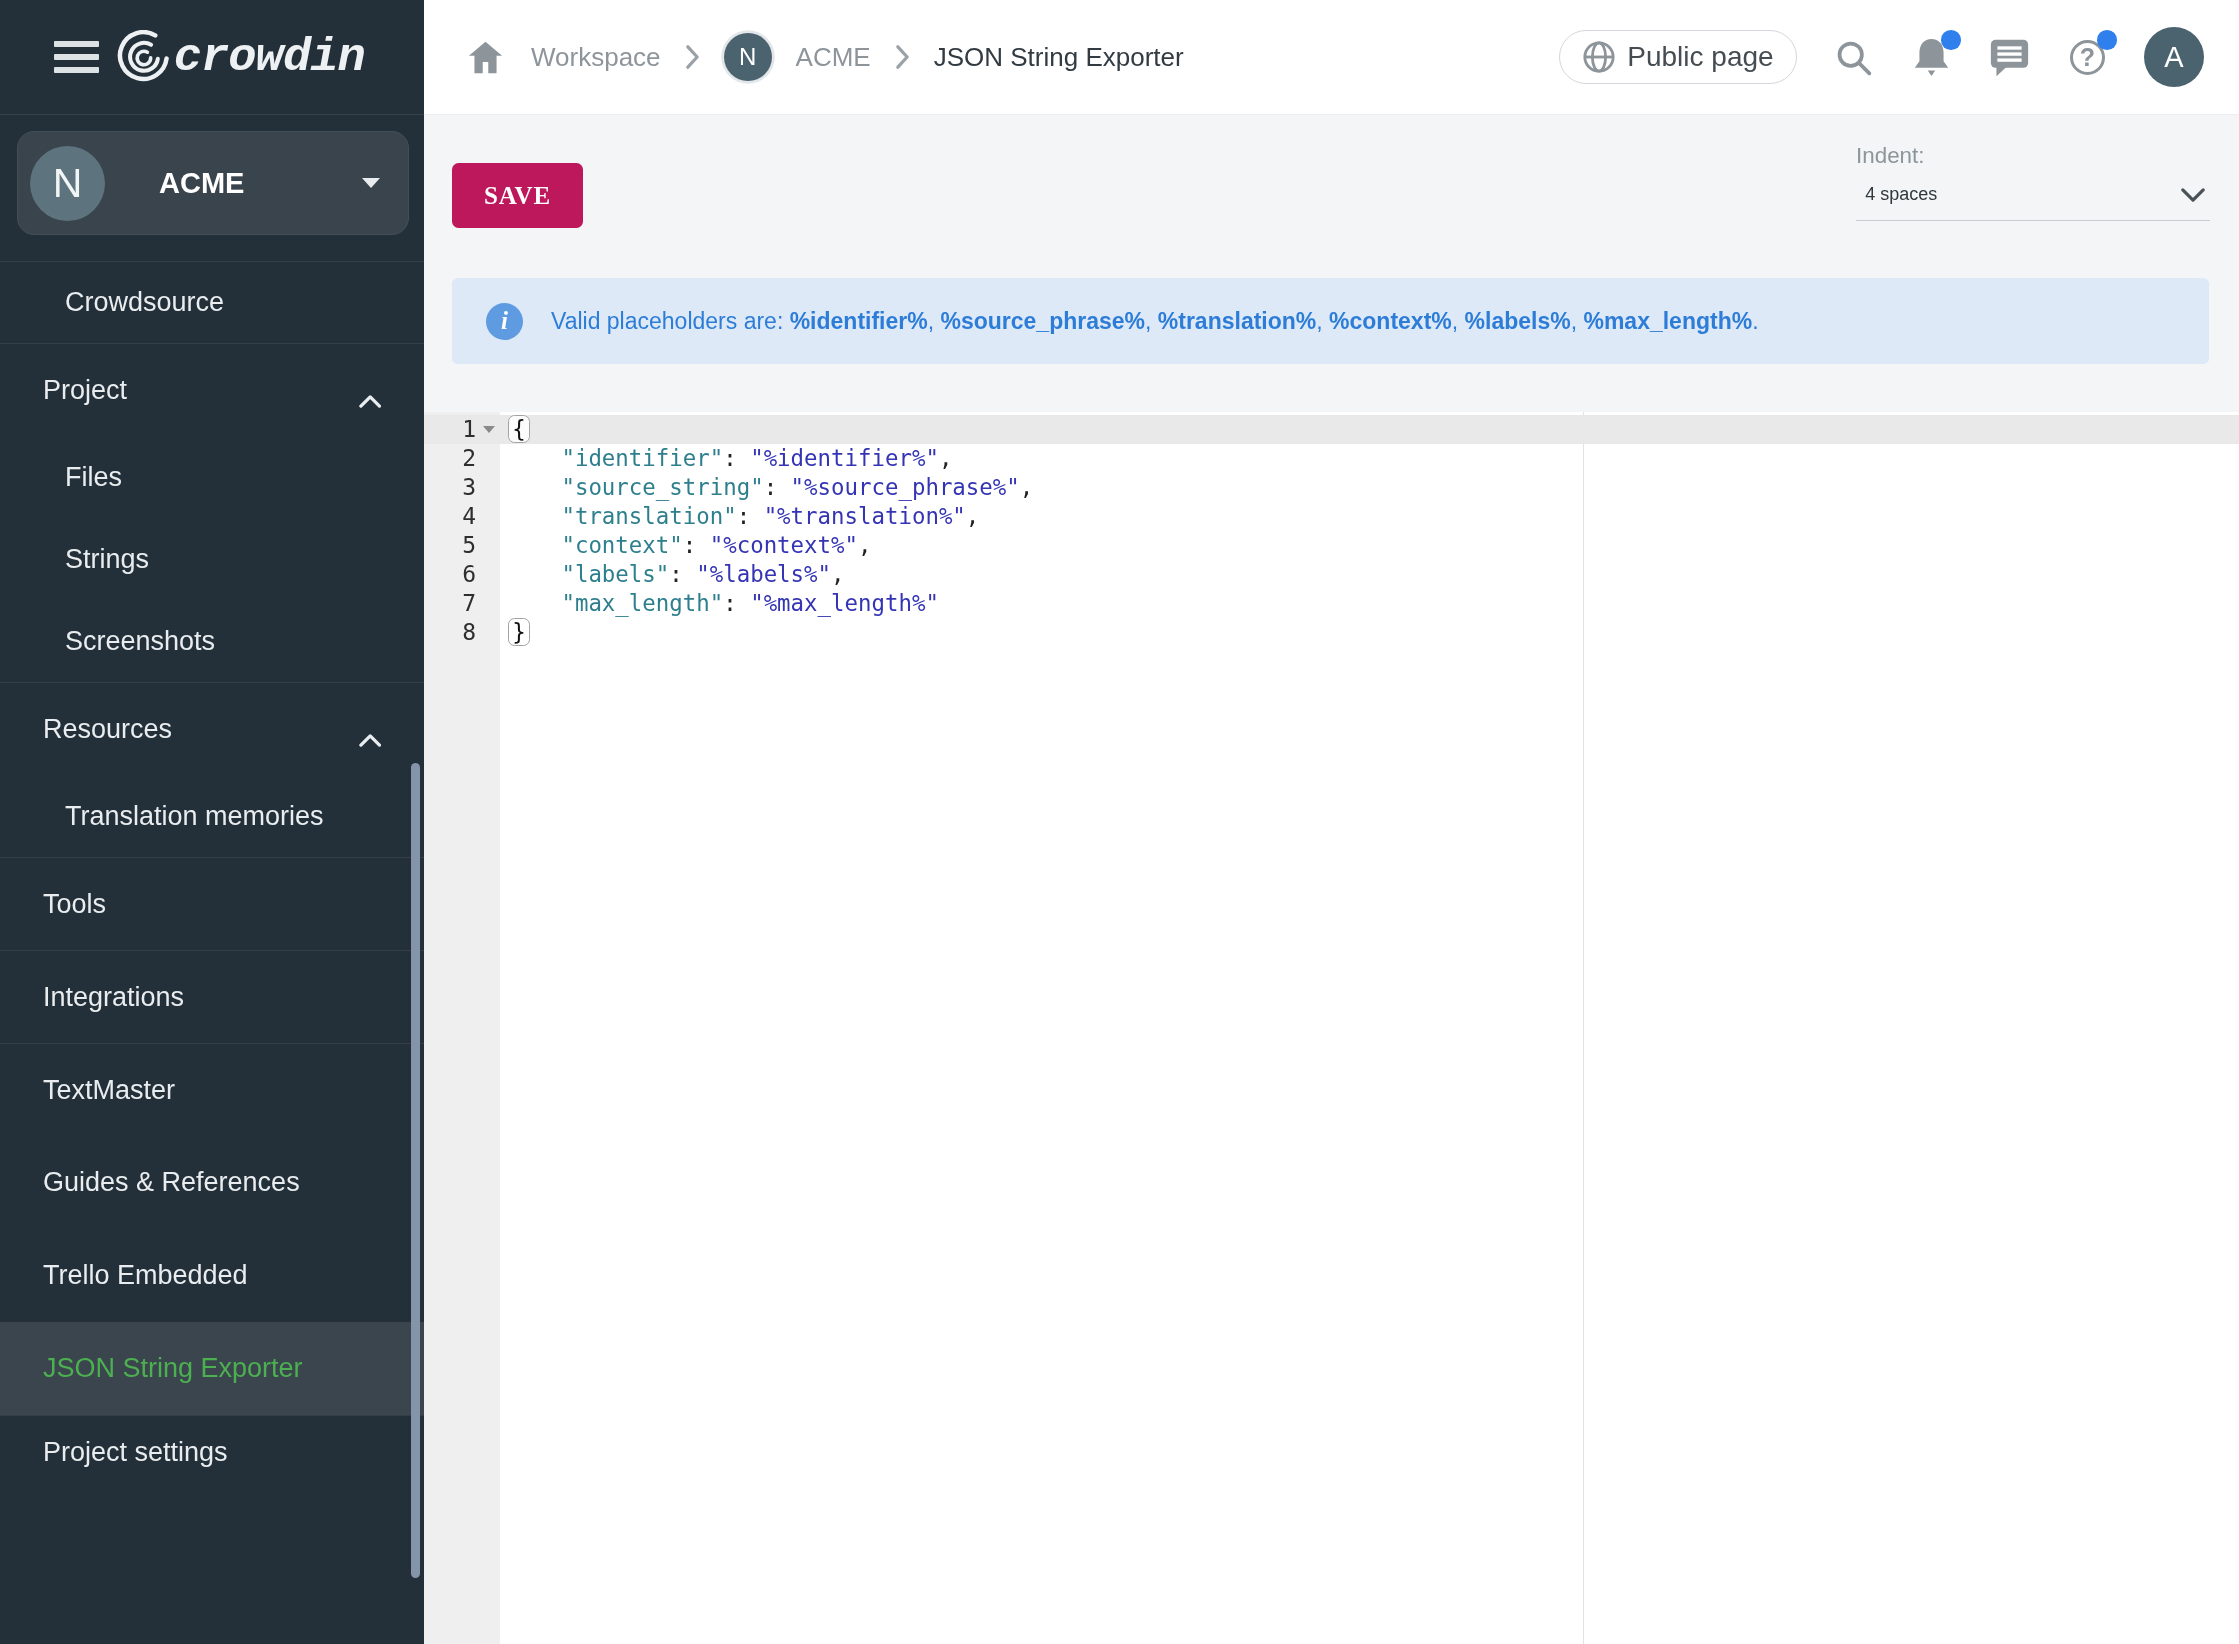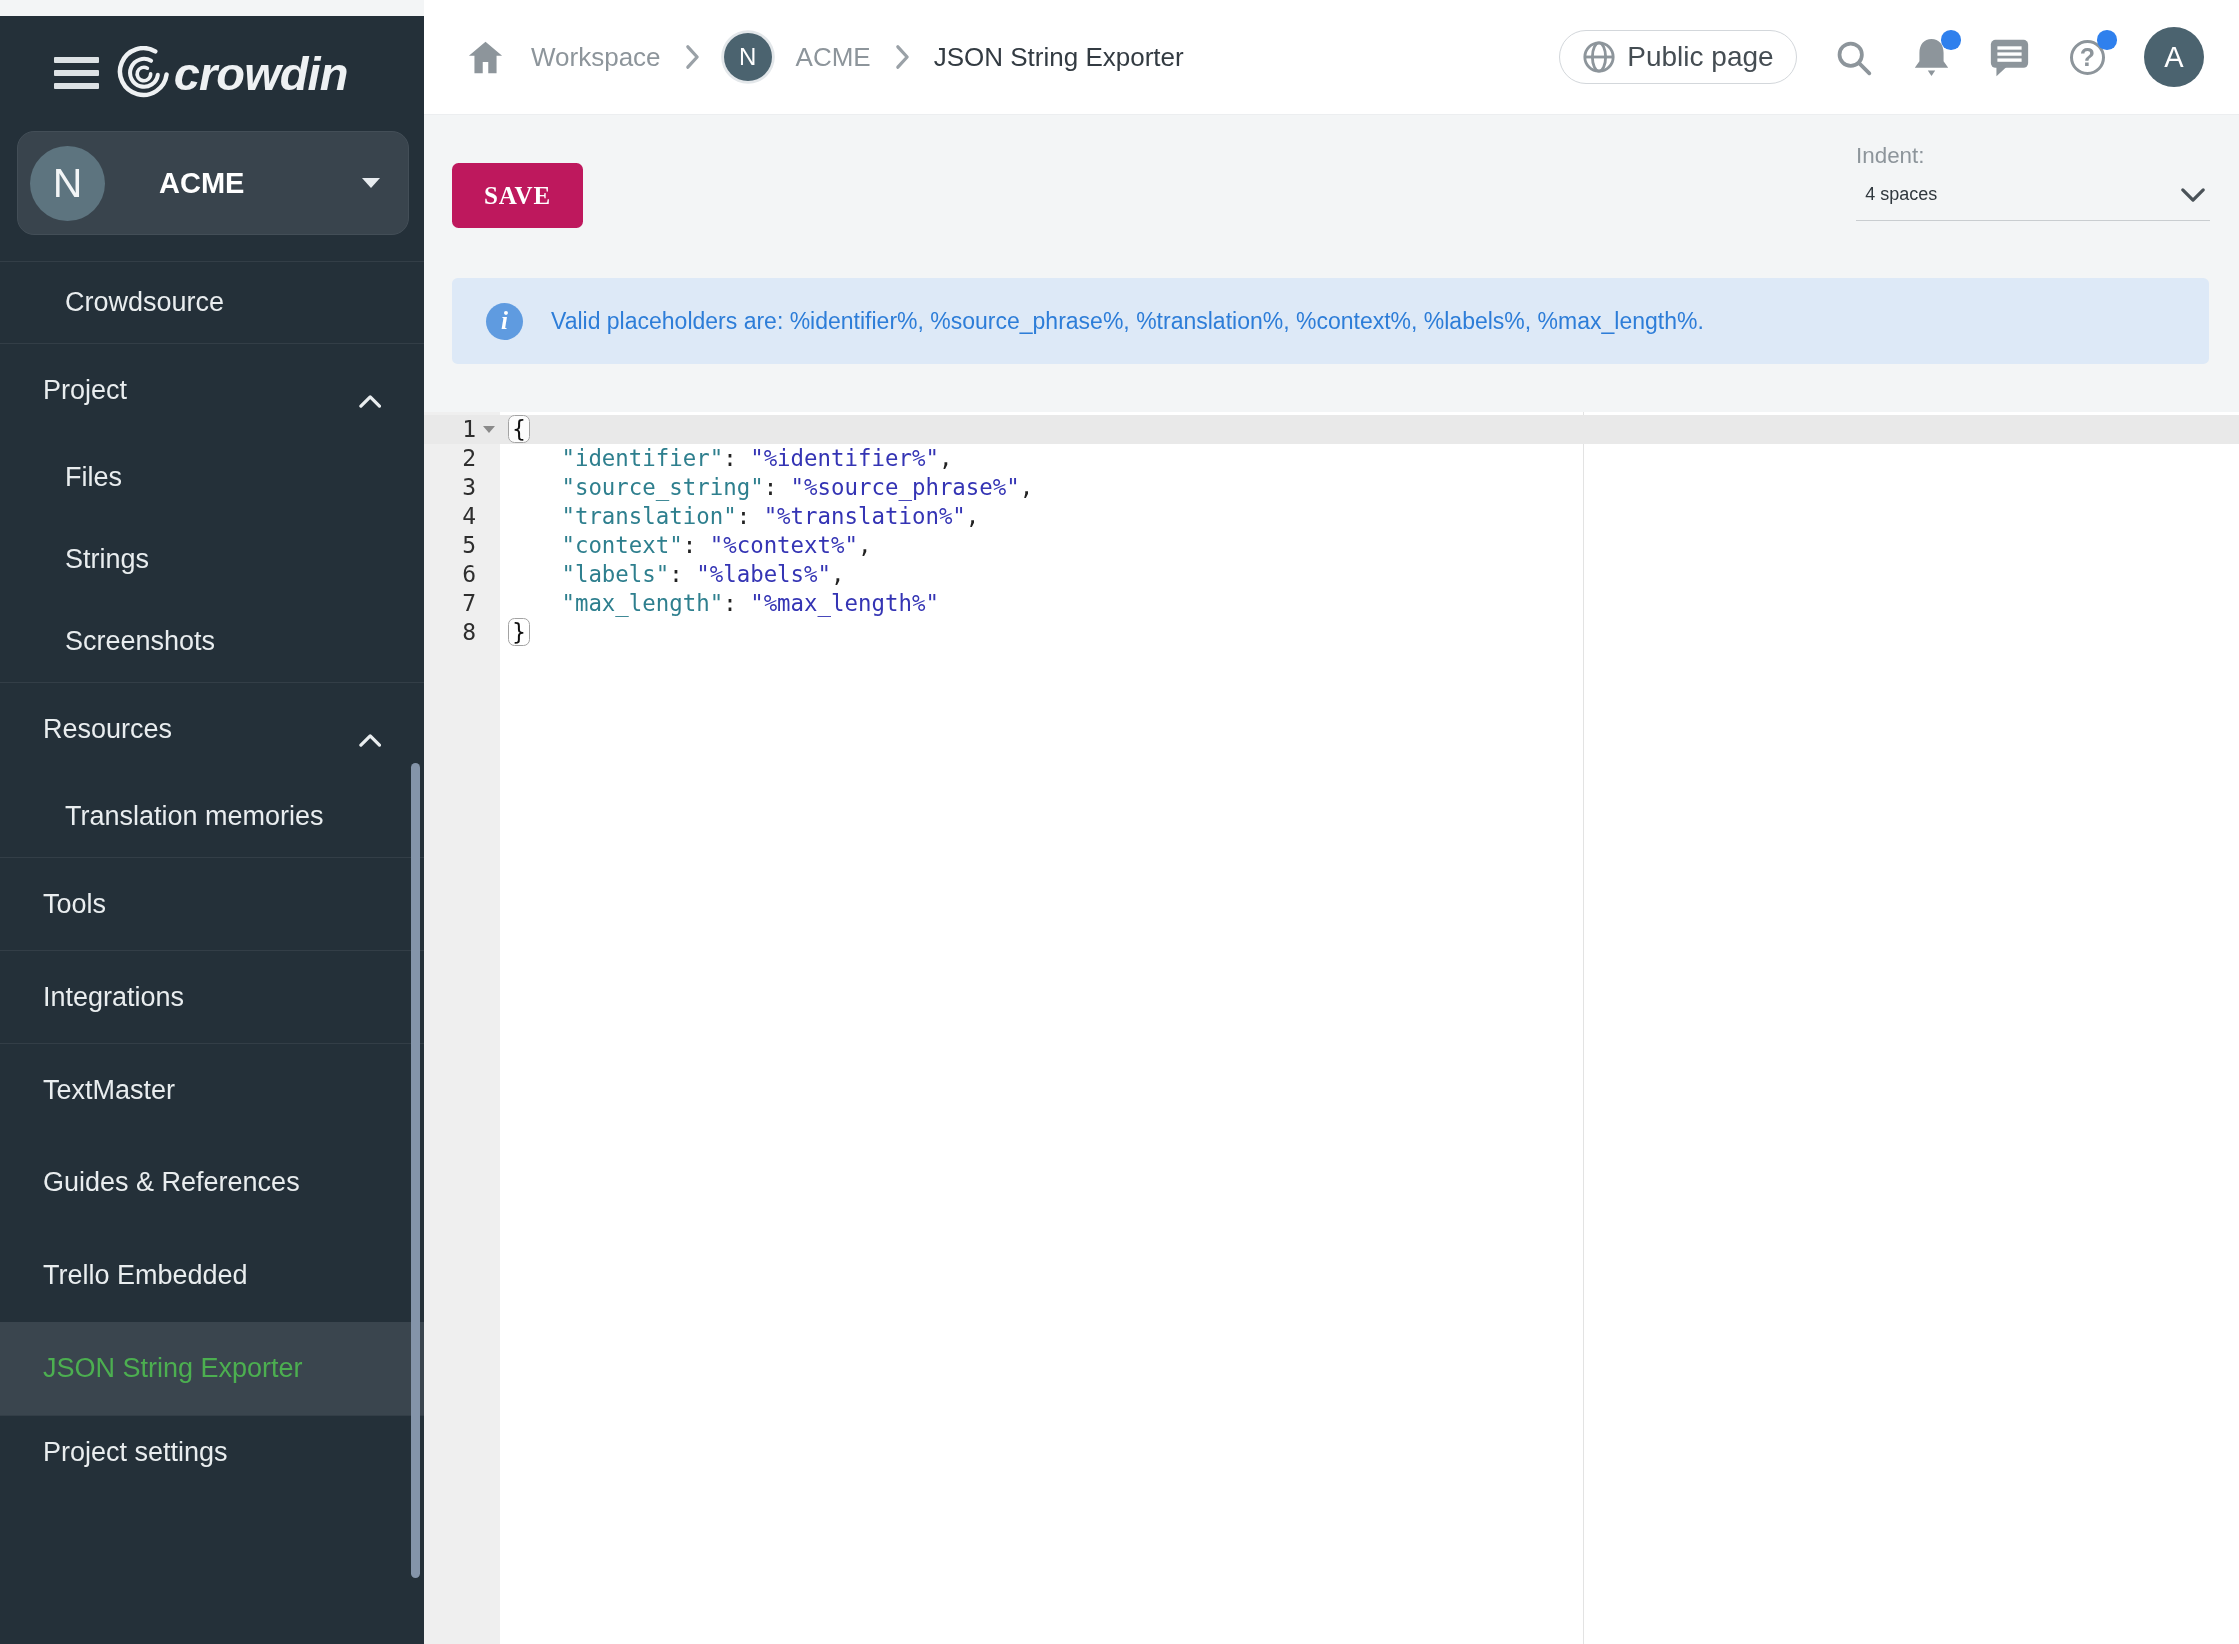--- a/index.html
+++ b/index.html
@@ -1,21 +1,21 @@
 <!DOCTYPE html>
 <html style="font-size:15px"><head>
 <meta charset="utf-8">
 <style>
   html,body{margin:0;padding:0;background:#e9ebed;}
   .screen{position:relative;width:2239px;height:1644px;overflow:hidden;background:#f3f5f6;
           font-family:"Liberation Sans","DejaVu Sans",sans-serif;-webkit-font-smoothing:antialiased;}
 
   
-  .topbar-dark{position:absolute;left:0;top:16px;width:424px;height:115px;background:#243039;
-               border-bottom:0.9px solid #37424b;display:flex;align-items:center;box-sizing:border-box;}
+  .topbar-dark{position:absolute;left:0;top:0;width:424px;height:115px;background:#243039;
+               border-bottom:0.9px solid #37424b;display:flex;align-items:center;box-sizing:border-box;font-family:Liberation Mono, monospace;}
   .hamburger{margin-left:54px;width:45px;height:35px;background:none;border:none;cursor:pointer;
              display:flex;flex-direction:column;justify-content:space-between;padding:1.9px 0;}
   .hamburger span{display:block;height:5.6px;background:#dde2e5;border-radius:0.9px;}
   .logo{display:flex;align-items:center;margin-left:17px;cursor:pointer;}
   .logo-mark{width:54px;height:54px;}
   .logo-text{font-size:47px;font-style:italic;font-weight:700;color:#eef1f3;margin-left:3.7px;letter-spacing:-0.9px;}
 
   .topbar-white{position:absolute;left:424px;right:0;top:0;height:115px;background:#ffffff;
                 border-bottom:0.9px solid #eceef0;display:flex;align-items:center;justify-content:space-between;box-sizing:border-box;}
   .breadcrumb{display:flex;align-items:center;gap:24px;padding-left:40px;font-size:26px;color:#8d959b;}
@@ -64,21 +64,21 @@
   .indent-control{position:absolute;right:29px;top:28px;width:354px;}
   .indent-label{font-size:22.4px;color:#8d959b;}
   .indent-select{margin-top:15px;padding:0 3.7px 15px 9.3px;border-bottom:0.9px solid #c9cdd0;display:flex;
                  align-items:center;justify-content:space-between;font-size:18px;color:#30383e;cursor:pointer;}
   .banner{position:absolute;left:28px;right:30px;top:163px;height:86px;background:#dde9f7;border-radius:5.6px;
           display:flex;align-items:center;padding-left:34px;gap:28px;box-sizing:border-box;}
   .info-icon{flex:none;width:37px;height:37px;border-radius:50%;background:#5f9be0;color:#fff;
              display:flex;align-items:center;justify-content:center;
              font-family:"Liberation Serif",serif;font-style:italic;font-weight:700;font-size:25px;}
   .banner-text{margin:0;font-size:23px;color:#2d7dd8;}
-  .banner-text b{font-weight:400;}
+  .banner-text b{font-weight:700;}
 
   
   .editor{position:absolute;left:0;right:0;top:297px;bottom:0;background:#fff;
           font-family:"DejaVu Sans Mono","Liberation Mono",monospace;font-size:22.4px;cursor:text;}
   .gutter-strip{position:absolute;left:0;top:0;bottom:0;width:76px;background:#efefef;}
   .ruler{position:absolute;left:1159px;top:0;bottom:0;width:0.9px;background:#e3e3e3;}
   .code-lines{position:absolute;left:0;right:0;top:2.8px;}
   .code-row{display:flex;height:29px;line-height:29px;}
   .code-row.active{background:#e9e9e9;}
   .gutter-cell{flex:none;width:76px;display:flex;justify-content:flex-end;color:#2e2e2e;}

